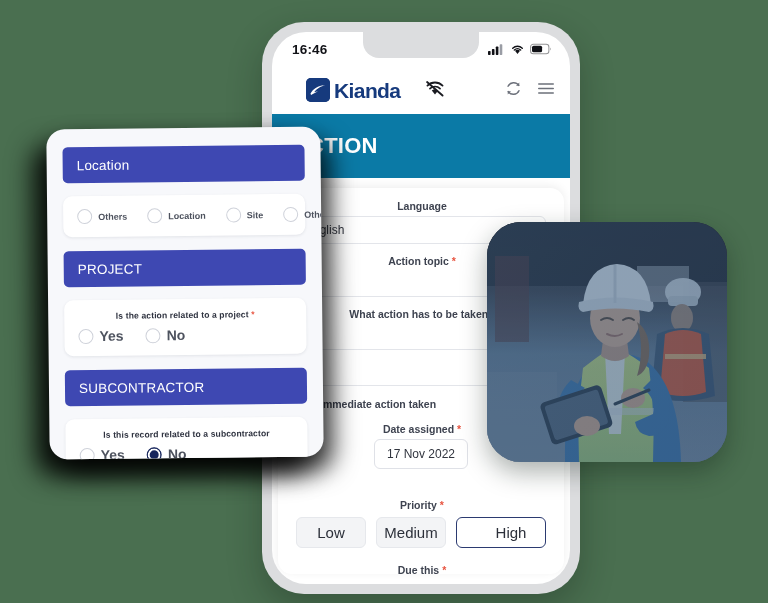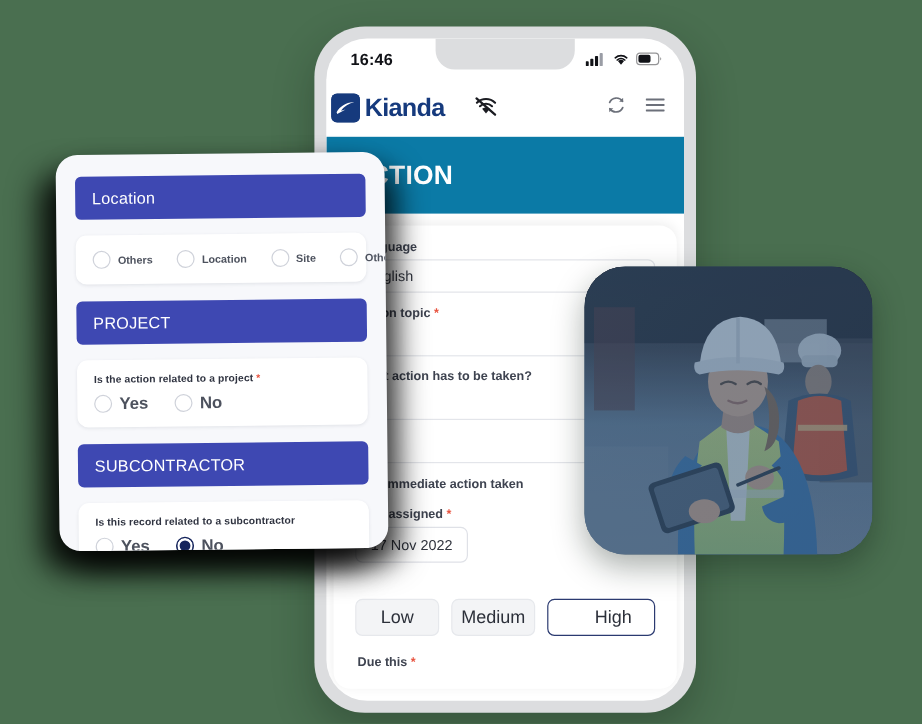--- a/index.html
+++ b/index.html
@@ -13,20 +13,21 @@
     background: #4a6f50;
     font-family: "Liberation Sans", sans-serif;
     position: relative;
   }
   #stage {
     position: absolute;
     inset: 0;
     width: 768px;
     height: 603px;
     overflow: hidden;
+    text-align: center;
   }
 
   
   .phone {
     position: absolute;
     left: 262px;
     top: 22px;
     width: 318px;
     height: 572px;
     background: #dcdddf;
@@ -78,21 +79,21 @@
     display: flex;
     align-items: center;
     gap: 5px;
   }
 
   
   .appbar {
     height: 48px;
     display: flex;
     align-items: center;
-    padding: 0 14px 0 4px;
+    padding: 0 14px 0 34px;
     box-sizing: border-box;
     background: #fff;
     gap: 10px;
   }
   .logo-wrap {
     display: flex;
     align-items: center;
     gap: 4px;
   }
   .logo-mark {
@@ -432,20 +433,24 @@
 
         <div class="grp-tall">
           <div class="fld-label">
             <span>Date assigned</span>
             <span class="req">*</span>
           </div>
           <div class="date-pill">17 Nov 2022</div>
         </div>
 
         <div>
+          <div class="fld-label">
+            <span>Priority</span>
+            <span class="req">*</span>
+          </div>
           <div class="prio-row">
             <div class="prio-btn">Low</div>
             <div class="prio-btn">Medium</div>
             <div class="prio-btn selected">High</div>
           </div>
         </div>
 
         <div>
           <div class="fld-label">
             <span>Due this</span>

